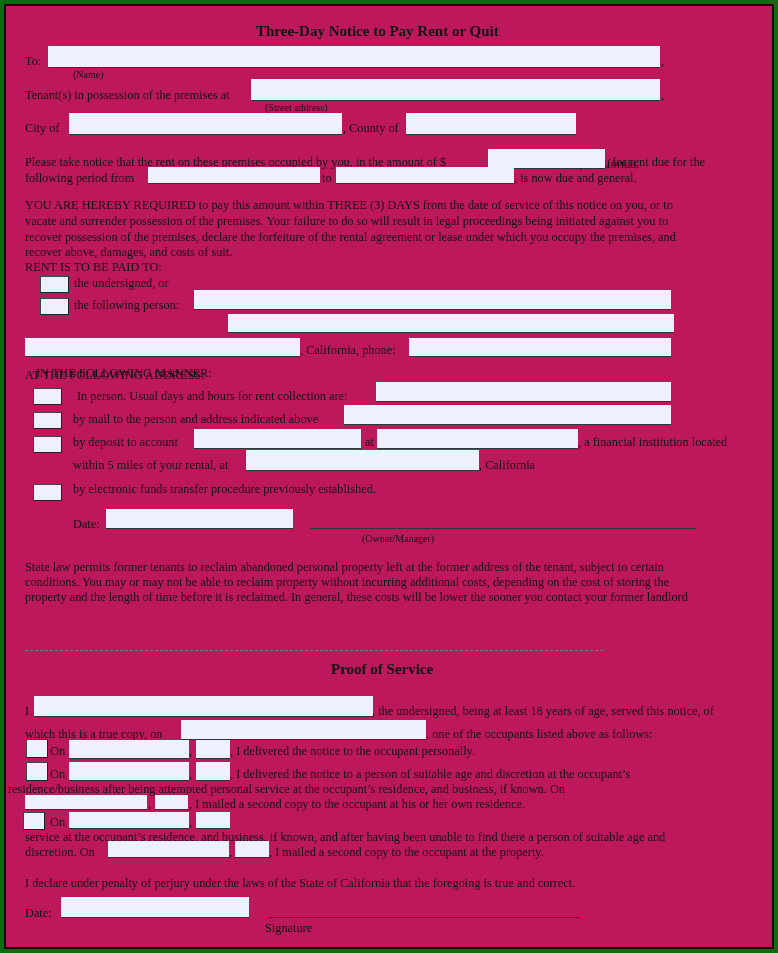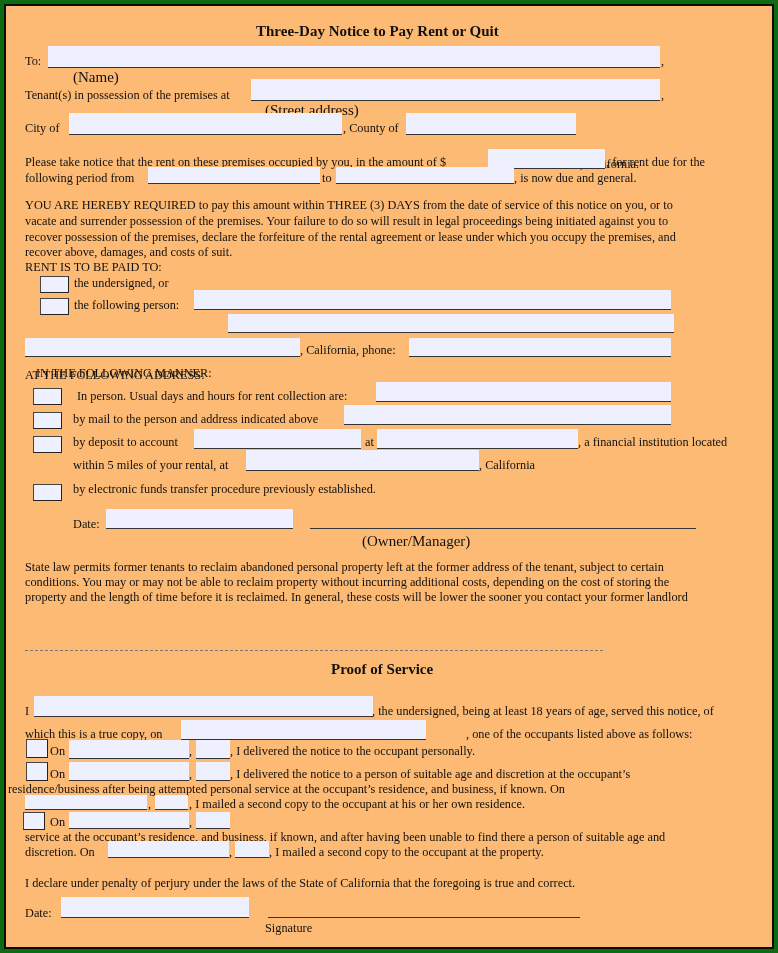--- a/index.html
+++ b/index.html
@@ -1,22 +1,22 @@
 <!DOCTYPE html>
 <html><head>
 <meta charset="utf-8">
 <style>
   html, body { margin:0; padding:0; }
   body { width:778px; height:953px; background:#0d6b12; position:relative; overflow:hidden;
          font-family:"Liberation Serif", serif; color:#111; }
   .frame { position:absolute; left:4px; top:4px; width:770px; height:945px; background:#0b0b0b; }
-  .page { position:absolute; left:6px; top:6px; width:766px; height:941px; background:#fdba74; }
+  .page { position:absolute; left:6px; top:6px; width:766px; height:941px; background:#be185d; }
   .abs { position:absolute; white-space:nowrap; font-size:12.3px; line-height:14px; }
   .title { position:absolute; font-weight:bold; font-size:15px; white-space:nowrap; }
-  .small { position:absolute; font-size:15px; white-space:nowrap; }
+  .small { position:absolute; font-size:10px; white-space:nowrap; }
   .fld { position:absolute; background:#eef0fd; border-bottom:1px solid #333; box-sizing:border-box; }
   .chk { position:absolute; background:#eef0fd; border:1px solid #444; box-sizing:border-box;
          border-right-color:#222; border-bottom-color:#222; }
   .dash { position:absolute; border-top:1px dashed #777; height:0; }
   .line { position:absolute; border-bottom:1px solid #333; height:0; }
 </style>
 </head>
 <body>
 
 <div class="frame"></div>
@@ -103,21 +103,21 @@
   <div class="dash" style="left:19px; top:644px; width:578px;"></div>
 
   <div class="title" style="left:325px; top:655px;">Proof of Service</div>
 
   <div class="abs" style="left:19px; top:698px;">I</div>
   <div class="fld" style="left:28px; top:690px; width:339px; height:21px;"></div>
   <div class="abs" style="left:366px; top:698px;">, the undersigned, being at least 18 years of age, served this notice, of</div>
 
   <div class="abs" style="left:19px; top:721px;">which this is a true copy, on</div>
   <div class="fld" style="left:175px; top:714px; width:245px; height:20px;"></div>
-  <div class="abs" style="left:444px; top:721px;padding-left:16px;">, one of the occupants listed above as follows:</div>
+  <div class="abs" style="left:420px; top:721px;">, one of the occupants listed above as follows:</div>
 
   <div class="chk" style="left:20px; top:733px; width:22px; height:19px;"></div>
   <div class="abs" style="left:44px; top:738px;">On</div>
   <div class="fld" style="left:63px; top:734px; width:120px; height:19px;"></div>
   <div class="abs" style="left:183px; top:738px;">,</div>
   <div class="fld" style="left:190px; top:734px; width:34px; height:19px;"></div>
   <div class="abs" style="left:224px; top:738px;">, I delivered the notice to the occupant personally.</div>
 
   <div class="chk" style="left:20px; top:756px; width:22px; height:19px;"></div>
   <div class="abs" style="left:44px; top:761px;">On</div>

